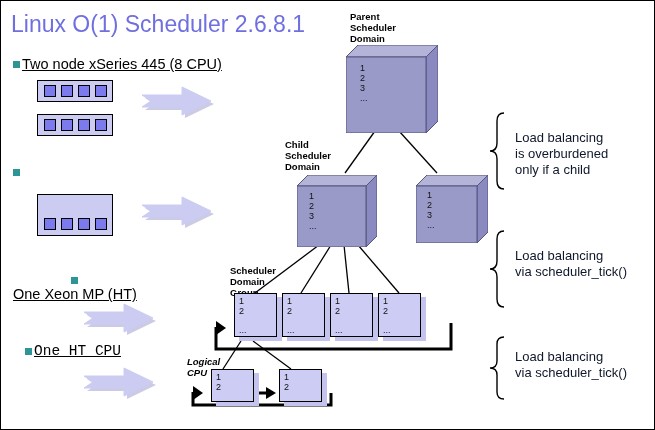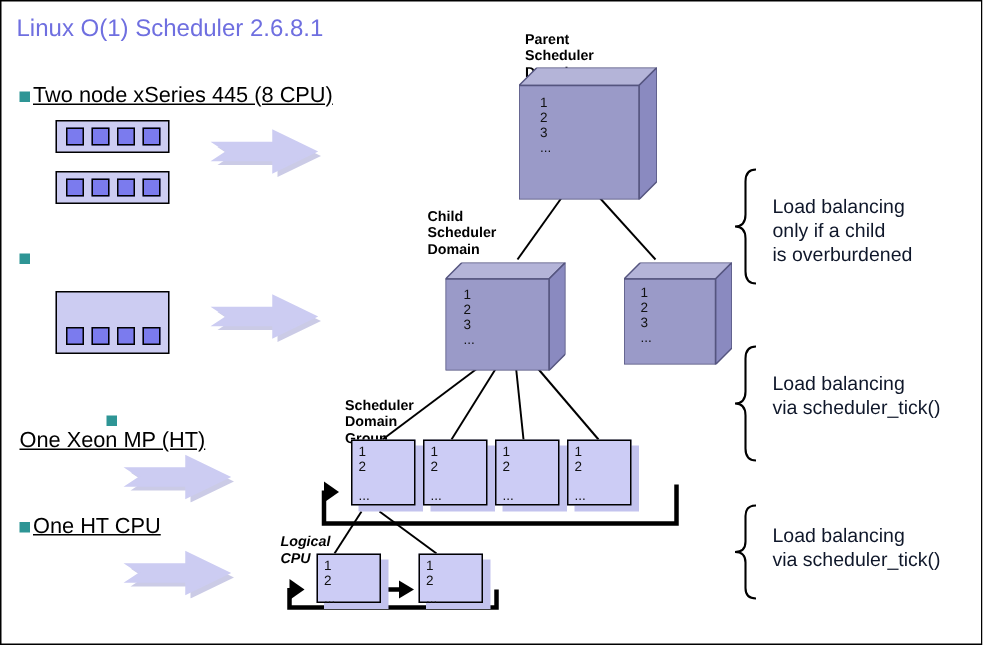--- a/index.html
+++ b/index.html
@@ -17,21 +17,21 @@
     background: #ffffff;
     border: 1px solid #000000;
     box-sizing: border-box;
     overflow: hidden;
   }
   .abs { position: absolute; }
 
   
   #title {
     left: 10px; top: 10px;
-    font-size: 16px;
+    font-size: 23px;
     color: #6f6fe0;
     letter-spacing: 0px;
     white-space: nowrap;
   }
 
   
   .bullet-row { display: flex; align-items: center; gap: 2px; }
   .bullet-sq {
     width: 7px; height: 7px;
     background: #2e9595;
@@ -178,21 +178,21 @@
     <span class="bullet-text">One Xeon MP (HT)</span>
   </div>
 
   <div class="abs" style="left:80px; top:300px; width:72px; height:30px;">
     <svg width="76" height="34" viewBox="0 0 76 34">
       <polygon points="3,11 43,11 43,3 72,17 43,31 43,23 3,23 12,17" fill="#b9b9dd" opacity="0.75" transform="translate(3,3)"></polygon>
       <polygon points="3,11 43,11 43,3 72,17 43,31 43,23 3,23 12,17" fill="#ccccf2" stroke="#ccccf2" stroke-width="1"></polygon>
     </svg>
   </div>
 
-  <div class="abs bullet-row" style="left:12px; top:342px;">
+  <div class="abs bullet-row" style="left:24px; top:342px;font-family:Liberation Mono, monospace;">
     <span class="bullet-sq"></span>
     <span class="bullet-text">One HT CPU</span>
   </div>
 
   <div class="abs" style="left:80px; top:364px; width:72px; height:30px;">
     <svg width="76" height="34" viewBox="0 0 76 34">
       <polygon points="3,11 43,11 43,3 72,17 43,31 43,23 3,23 12,17" fill="#b9b9dd" opacity="0.75" transform="translate(3,3)"></polygon>
       <polygon points="3,11 43,11 43,3 72,17 43,31 43,23 3,23 12,17" fill="#ccccf2" stroke="#ccccf2" stroke-width="1"></polygon>
     </svg>
   </div>
@@ -223,21 +223,21 @@
     <path d="M 192 391 L 192 404 L 330 404 L 330 392" fill="none" stroke="#000" stroke-width="3"></path>
     <polygon points="192,385 202,392 192,399" fill="#000"></polygon>
     <line x1="253" y1="392" x2="268" y2="392" stroke="#000" stroke-width="3"></line>
     <polygon points="265,386 275,392 265,398" fill="#000"></polygon>
 
     <path d="M 503 112 q -7 0 -7 8 l 0 22 q 0 8 -7 8 q 7 0 7 8 l 0 22 q 0 8 7 8" fill="none" stroke="#000" stroke-width="1.4"></path>
     <path d="M 503 230 q -7 0 -7 8 l 0 22 q 0 8 -7 8 q 7 0 7 8 l 0 22 q 0 8 7 8" fill="none" stroke="#000" stroke-width="1.4"></path>
     <path d="M 503 336 q -7 0 -7 7 l 0 17 q 0 7 -7 7 q 7 0 7 7 l 0 17 q 0 7 7 7" fill="none" stroke="#000" stroke-width="1.4"></path>
   </svg>
 
-  <div class="abs caption" style="left:349px; top:20px;">
+  <div class="abs caption" style="left:349px; top:10px;">
     <div>Parent</div>
     <div>Scheduler</div>
     <div>Domain</div>
   </div>
 
   <div class="abs box3d" style="left:345px; top:44px; width:92px; height:88px;">
     <svg width="92" height="88" viewBox="0 0 92 88" style="position:absolute;left:0;top:0;">
       <polygon points="0,12 12,0 92,0 80,12" fill="#b4b4d8" stroke="#55557f" stroke-width="1"></polygon>
       <polygon points="80,12 92,0 92,76 80,88" fill="#8a8ac0" stroke="#55557f" stroke-width="1"></polygon>
       <rect x="0" y="12" width="80" height="76" fill="#9a9ac8" stroke="#55557f" stroke-width="1"></rect>
@@ -350,22 +350,22 @@
     <div class="body"></div>
     <div class="list">
       <div>1</div>
       <div>2</div>
       <div style="margin-top:2px;">...</div>
     </div>
   </div>
 
   <div class="abs annot" style="left:514px; top:129px;">
     <div>Load balancing</div>
+    <div>is overburdened</div>
     <div>only if a child</div>
-    <div>is overburdened</div>
   </div>
 
   <div class="abs annot" style="left:514px; top:247px;">
     <div>Load balancing</div>
     <div>via scheduler_tick()</div>
   </div>
 
   <div class="abs annot" style="left:514px; top:348px;">
     <div>Load balancing</div>
     <div>via scheduler_tick()</div>

